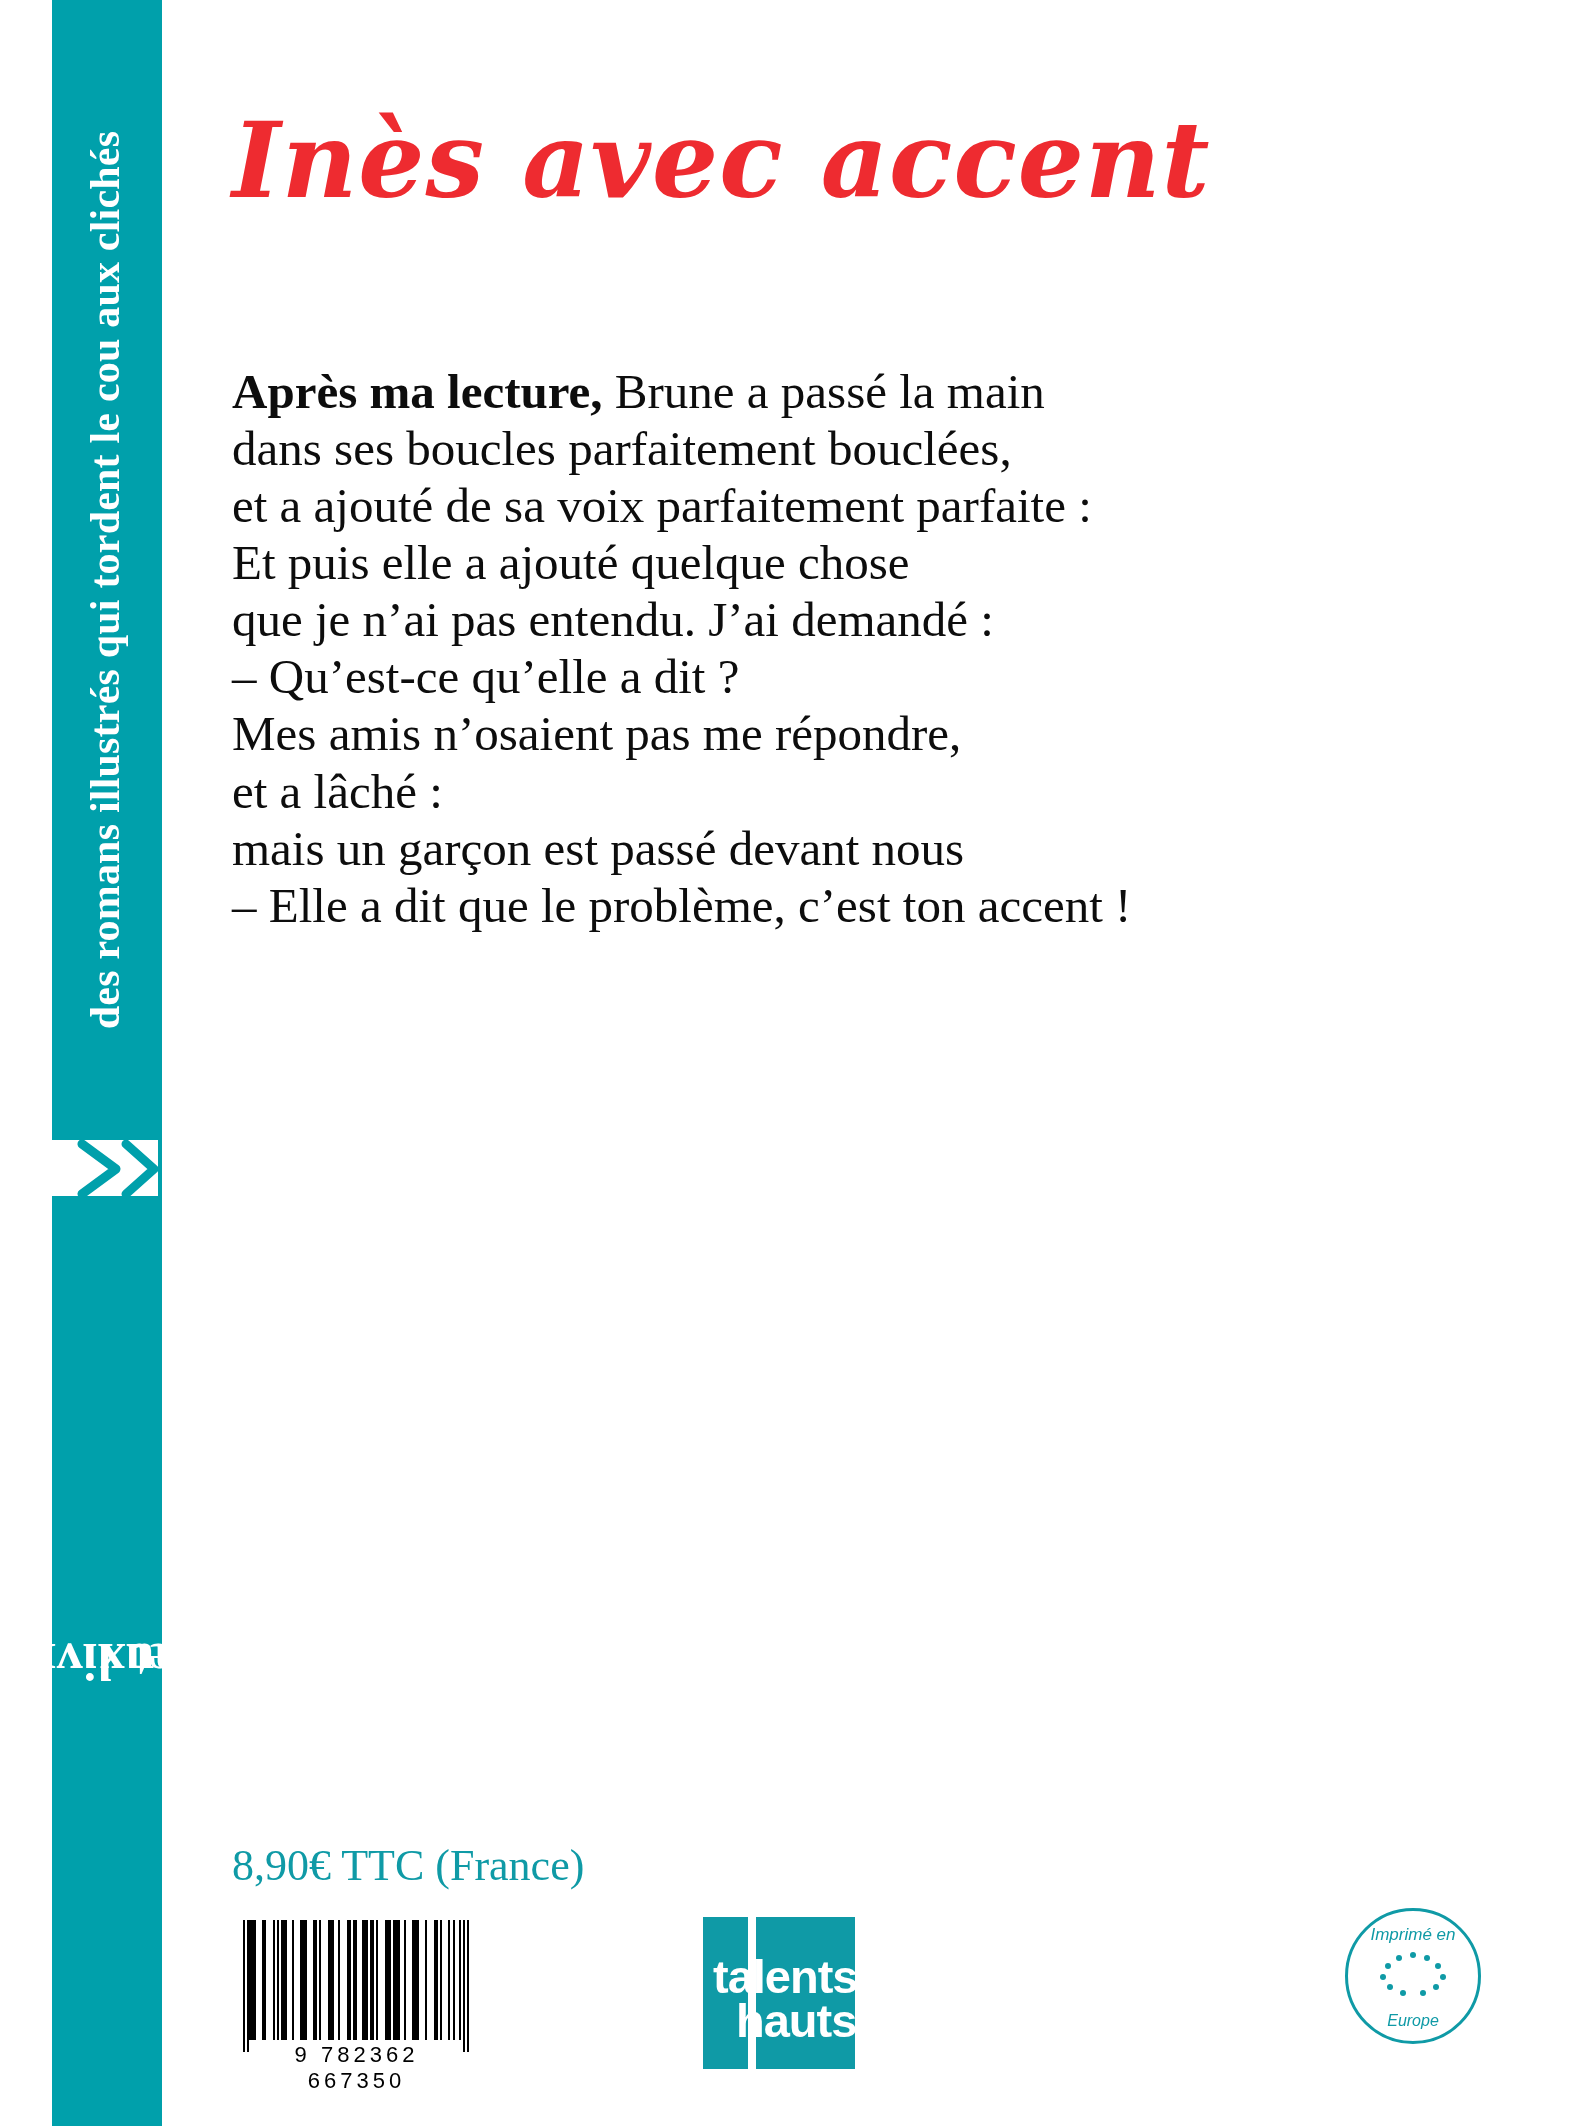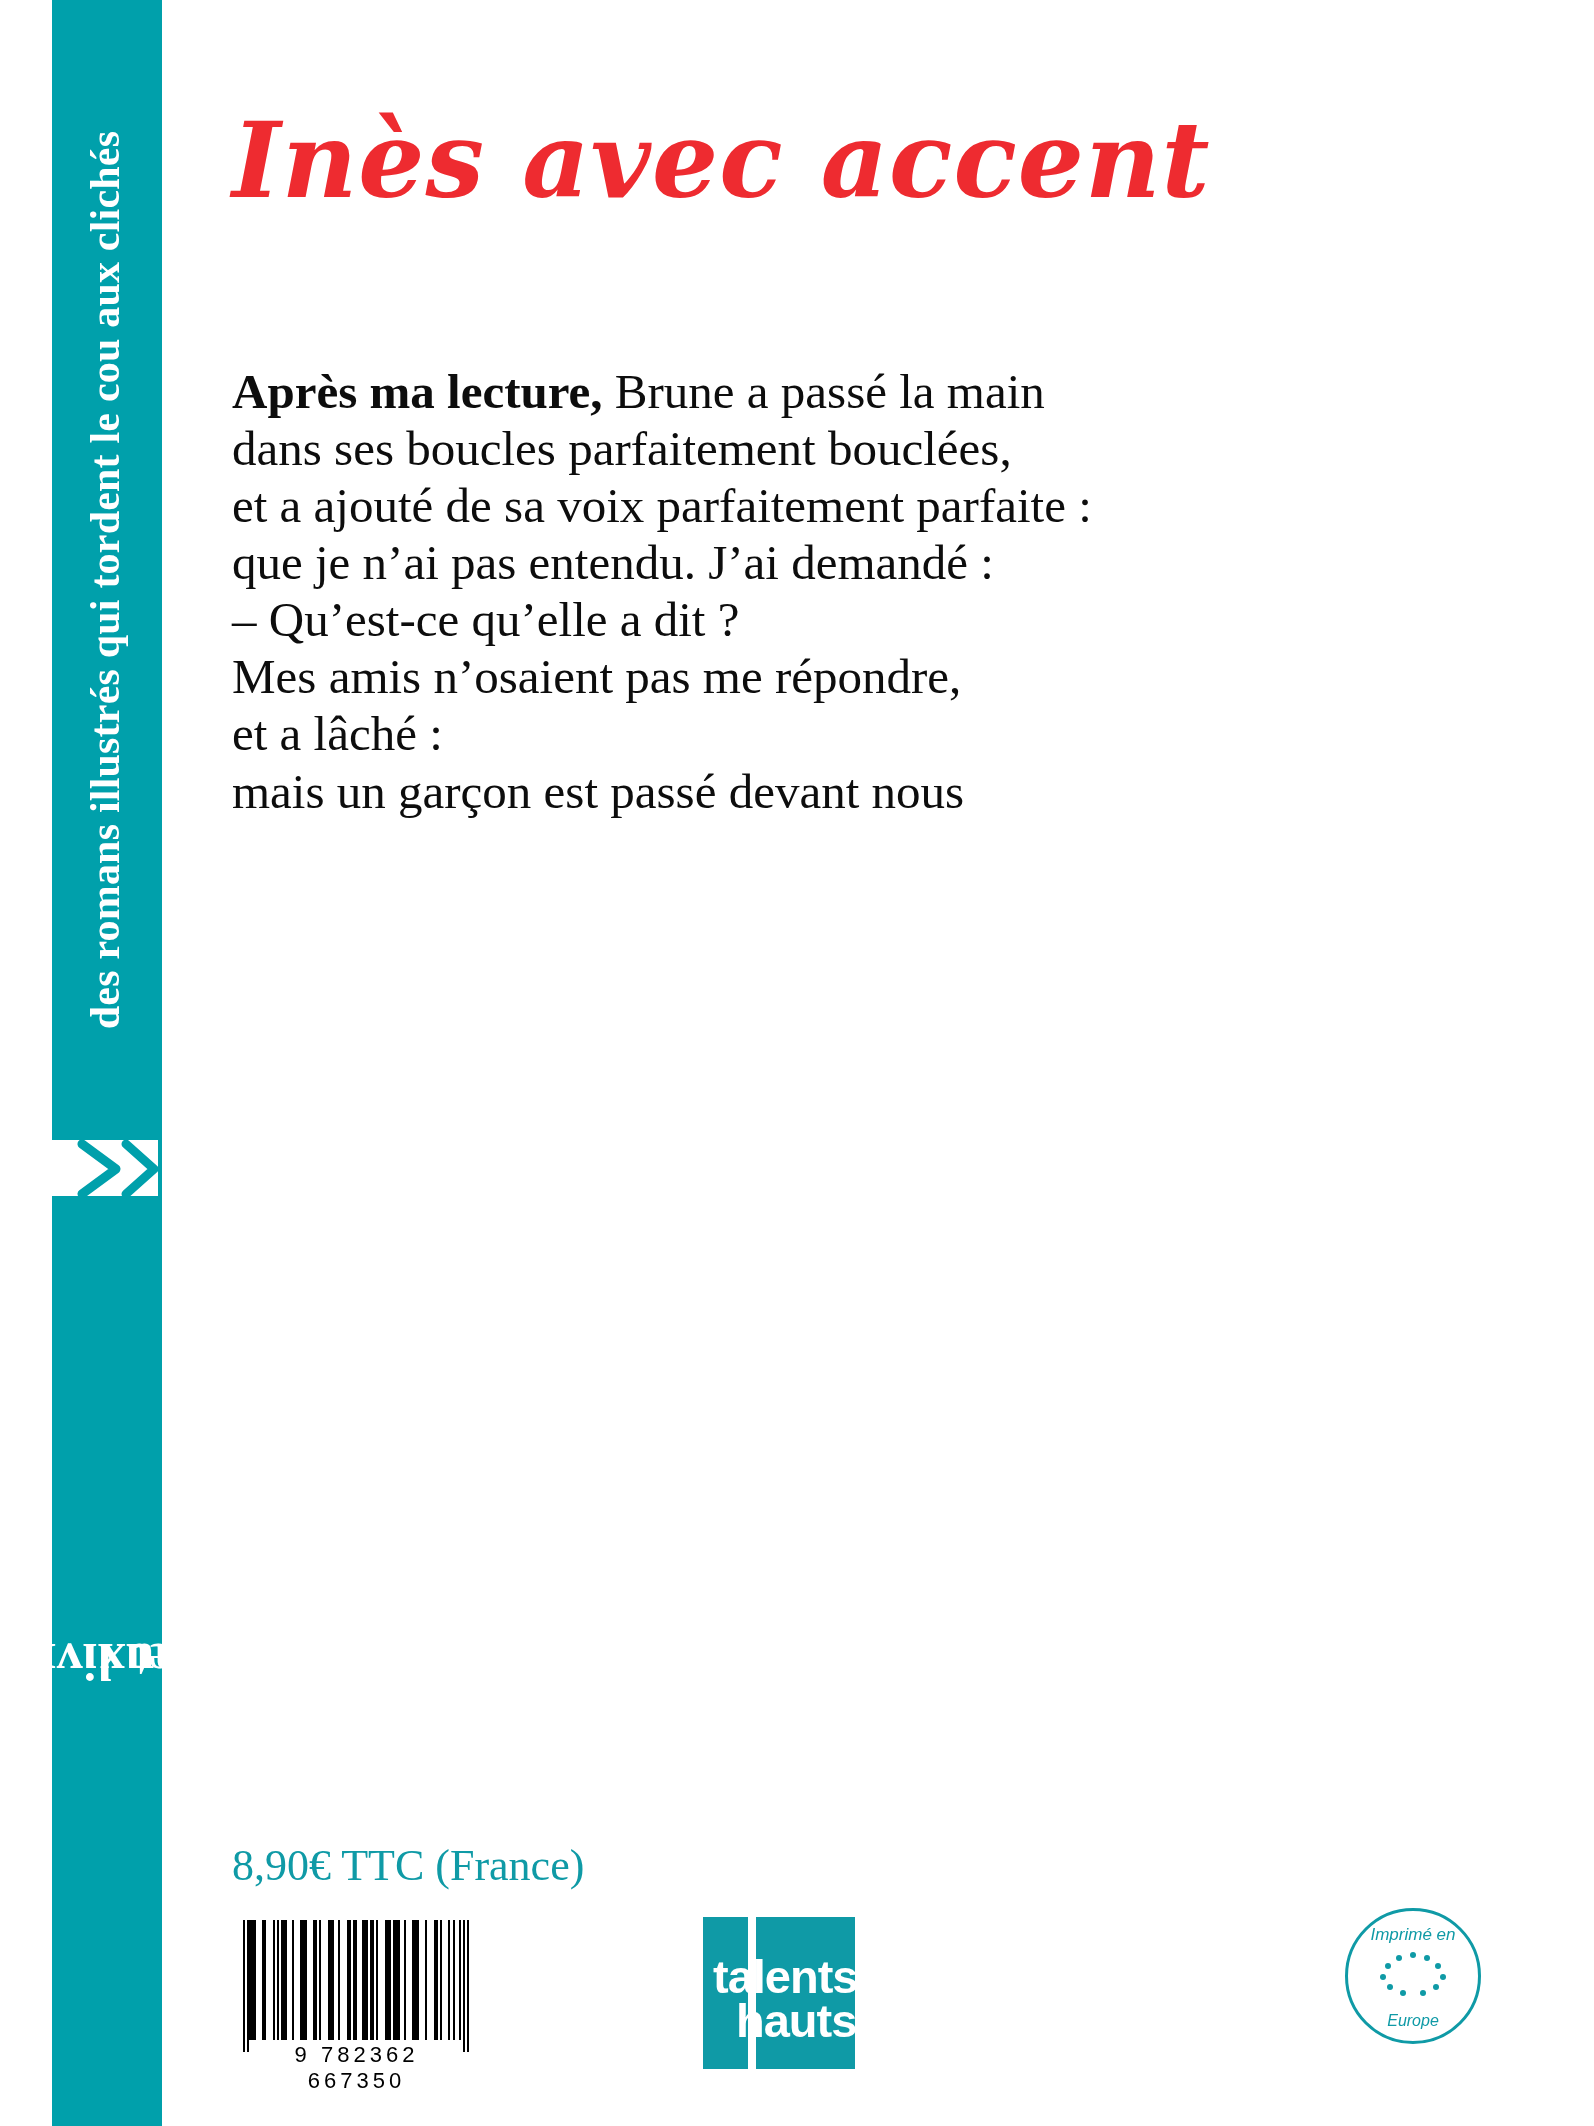--- a/index.html
+++ b/index.html
@@ -266,25 +266,27 @@
       <polyline points="74,6 102,31 74,56" fill="none" stroke="#00a0ab" stroke-width="9" stroke-linecap="round" stroke-linejoin="round"></polyline>
     </svg>
   </div>
 
   <div class="title">Inès avec accent</div>
 
   <div class="blurb">
     <div class="line"><span class="lead">Après ma lecture,</span><span> Brune a passé la main</span></div>
     <div class="line">dans ses boucles parfaitement bouclées,</div>
     <div class="line">et a ajouté de sa voix parfaitement parfaite :</div>
+    <div class="line">Et puis elle a ajouté quelque chose</div>
     <div class="line">que je n’ai pas entendu. J’ai demandé :</div>
     <div class="line">– Qu’est-ce qu’elle a dit ?</div>
     <div class="line">Mes amis n’osaient pas me répondre,</div>
     <div class="line">et a lâché :</div>
     <div class="line">mais un garçon est passé devant nous</div>
+    <div class="line">– Elle a dit que le problème, c’est ton accent !</div>
   </div>
 
   <div class="price">8,90€ TTC (France)</div>
 
   <div class="barcode-box">
     <div class="barcode-bars" id="bars">
         <i class="tall" style="width: 2.1215px;"></i>
         <i style="width: 2.1215px; background: transparent;"></i>
         <i class="tall" style="width: 2.1215px;"></i>
         <i style="width: 6.36449px;"></i>

